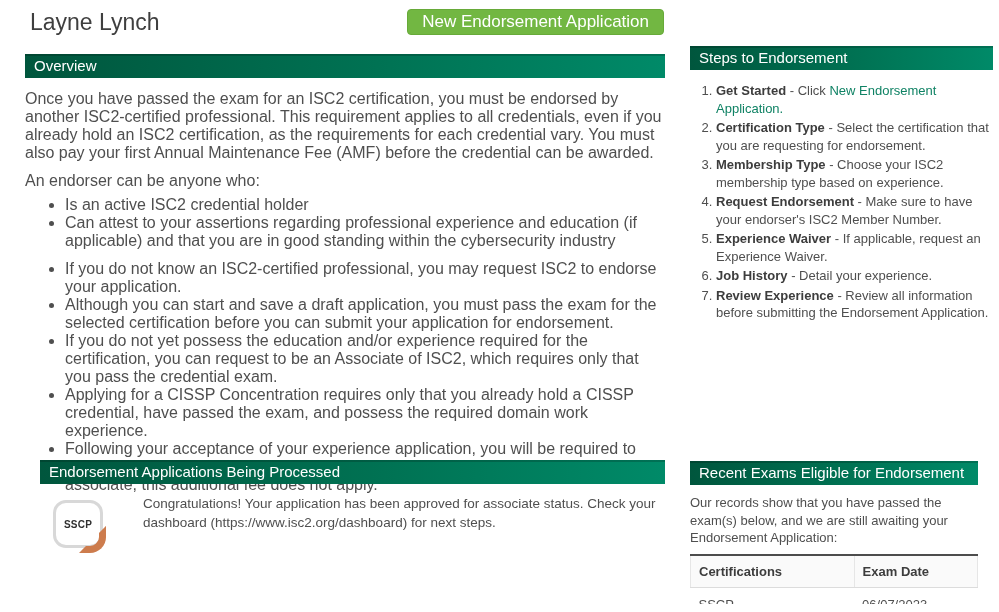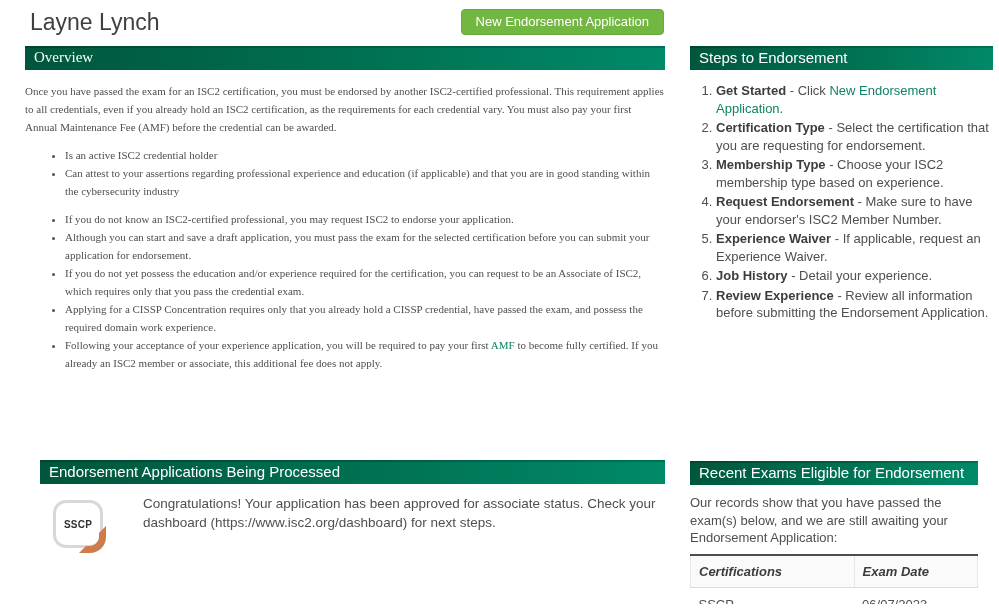--- a/index.html
+++ b/index.html
@@ -8,35 +8,35 @@
     position:relative; width:999px; height:604px; overflow:hidden;
     font-family:"Liberation Sans", sans-serif; color:#4f4f4f; background:#fff;
   }
   .page-title {
     position:absolute; left:30px; top:9px;
     font-size:23px; font-weight:400; color:#3f3f3f;
   }
   .new-app-btn {
     position:absolute; top:9px; right:335px; height:26px;
     background:#72b742; border:1px solid #67aa39; border-radius:4px;
-    color:#ffffff; font-size:13px; font-family:"Liberation Sans", sans-serif;
+    color:#ffffff; font-size:17px; font-family:"Liberation Sans", sans-serif;
     padding:0 14px; cursor:pointer; line-height:24px;
   }
   .panel { position:absolute; }
-  .panel-left-top    { left:25px;  top:46px;  width:640px;font-family:Liberation Serif, serif; }
+  .panel-left-top    { left:25px;  top:54px;  width:640px; }
   .panel-right-top   { left:690px; top:46px;  width:303px; }
   .panel-left-bot    { left:40px;  top:460px; width:625px; }
   .panel-right-bot   { left:690px; top:461px; width:288px; }
   .bar {
     height:24px; line-height:23px; padding:0 9px;
     background:linear-gradient(90deg,#00563d 0%,#007253 55%,#008a68 100%);
     box-shadow:inset 0 2px 0 rgba(0,0,0,0.18);
     color:#ffffff; font-size:15px; white-space:nowrap; overflow:hidden;
   }
-  .content { padding-top:12px; font-size:11px; line-height:18px; }
+  .content { padding-top:12px; font-size:16px; line-height:18px; }
   .content p { margin-bottom:10px; }
   .content p.tight { margin-bottom:6px; }
   .content ul { margin:0 0 10px 0; padding-left:40px; }
   .content ul.last { margin-bottom:0; }
   .content li { margin:0; }
   .notes-label { font-weight:bold; color:#3d3d3d; margin-bottom:6px; }
   a.green-link { color:#0f8264; text-decoration:none; cursor:pointer; }
   
   .steps-content { padding-top:12px; font-size:13px; line-height:17.5px; }
   .steps-content ol { padding-left:26px; }
@@ -58,40 +58,40 @@
     border-bottom-right-radius:16px;
   }
   .proc-msg { margin-left:40px; width:525px; font-size:13.5px; line-height:19px; }
   
   .recent-content { padding-top:9px; font-size:13px; line-height:17.5px; }
   .exam-table { width:100%; border-collapse:collapse; margin-top:7px; border-top:2px solid #4d4d4d; }
   .exam-table th {
     text-align:left; font-size:13px; color:#3d3d3d; background:#fafafa;
     border-left:1px solid #e6e6e6; border-right:1px solid #e6e6e6; border-bottom:1px solid #dcdcdc;
     padding:7px 8px;
-    font-style:italic;
   }
   .exam-table td { padding:8px 8px 6px 8px; font-size:13px; color:#4f4f4f; }
   .exam-table th:first-child, .exam-table td:first-child { width:57%; }
 </style>
 </head>
 <body>
 
 <div class="page">
 
   <h1 class="page-title">Layne Lynch</h1>
 
   <button class="new-app-btn">New Endorsement Application</button>
 
   <section class="panel panel-left-top">
     <div class="bar">
       <span>Overview</span>
     </div>
     <div class="content">
       <p>Once you have passed the exam for an ISC2 certification, you must be endorsed by another ISC2-certified professional. This requirement applies to all credentials, even if you already hold an ISC2 certification, as the requirements for each credential vary. You must also pay your first Annual Maintenance Fee (AMF) before the credential can be awarded.</p>
+      <p class="tight">An endorser can be anyone who:</p>
       <ul>
         <li>Is an active ISC2 credential holder</li>
         <li>Can attest to your assertions regarding professional experience and education (if applicable) and that you are in good standing within the cybersecurity industry</li>
       </ul>
       <ul class="last">
         <li>If you do not know an ISC2-certified professional, you may request ISC2 to endorse your application.</li>
         <li>Although you can start and save a draft application, you must pass the exam for the selected certification before you can submit your application for endorsement.</li>
         <li>If you do not yet possess the education and/or experience required for the certification, you can request to be an Associate of ISC2, which requires only that you pass the credential exam.</li>
         <li>Applying for a CISSP Concentration requires only that you already hold a CISSP credential, have passed the exam, and possess the required domain work experience.</li>
         <li><span>Following your acceptance of your experience application, you will be required to pay your first </span><a class="green-link">AMF</a><span> to become fully certified. If you already an ISC2 member or associate, this additional fee does not apply.</span></li>

